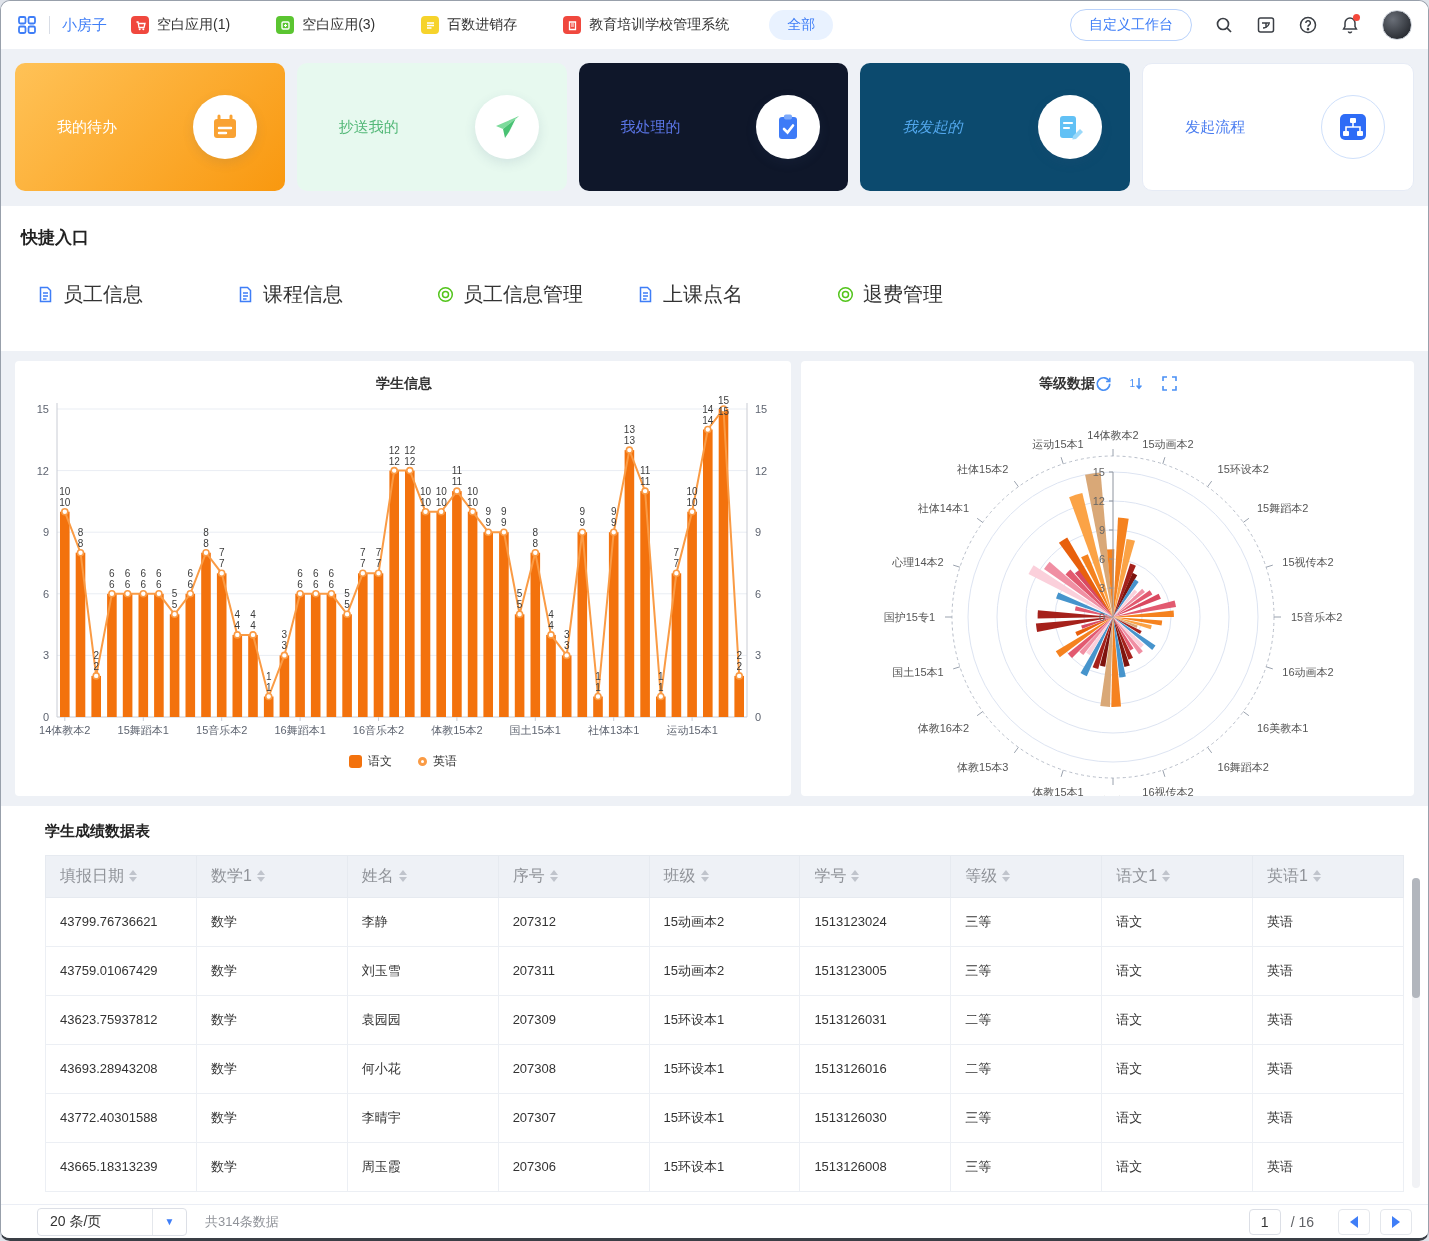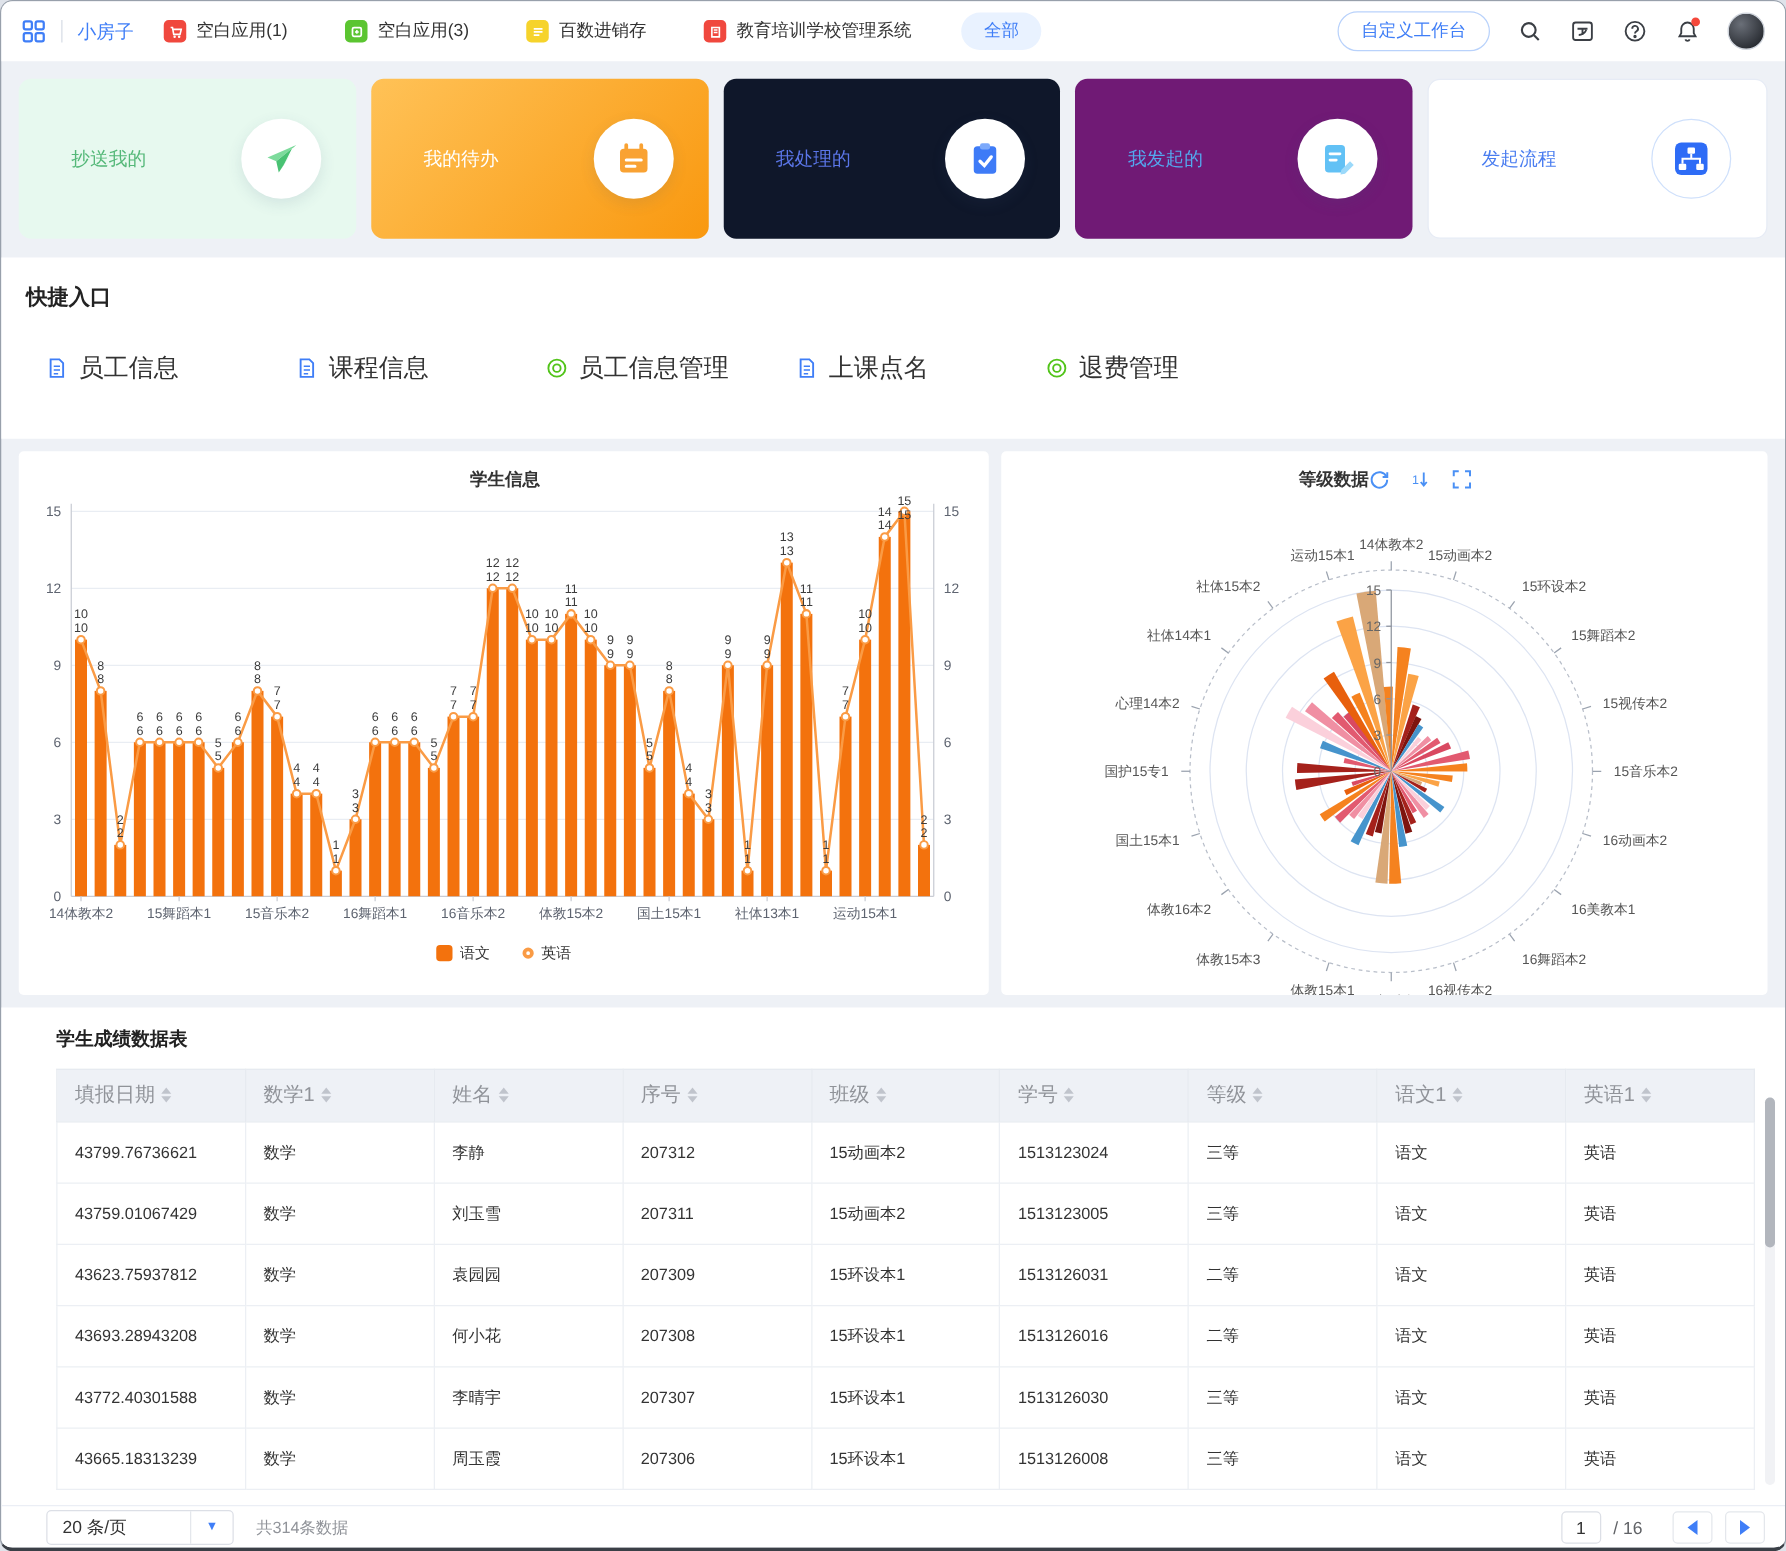--- a/index.html
+++ b/index.html
@@ -26,21 +26,21 @@
   
   .cards-row { display:flex; gap:12px; padding:14px 14px 15px; }
   .card { flex:1; height:128px; border-radius:10px; display:flex; align-items:center; justify-content:space-between; padding:0 28px 0 42px; cursor:pointer; }
   .card-label { font-size:15px; }
   .card-circle { width:64px; height:64px; background:#fff; border-radius:50%; display:flex; align-items:center; justify-content:center; box-shadow:0 4px 12px rgba(60,80,120,.12); }
   .card-circle svg { width:30px; height:30px; }
   .card.theme-orange { background:linear-gradient(135deg,#ffc257,#f9980f); }
   .card.theme-orange .card-label { color:#fff; }
   .card.theme-green  { background:#e7f9ef; } .card.theme-green .card-label { color:#54b878; }
   .card.theme-indigo { background:#0f172a; } .card.theme-indigo .card-label { color:#5b76e8; }
-  .card.theme-cyan   { background:#701a75; } .card.theme-cyan .card-label { color:#53a8ee; }
+  .card.theme-cyan   { background:#0c4a6e;font-style:italic; } .card.theme-cyan .card-label { color:#53a8ee; }
   .card.theme-white  { background:#fff; border:1px solid #e6ebf5; } .card.theme-white .card-label { color:#4a7df0; }
   .card.theme-white .card-circle { box-shadow:none; border:1px solid #cfe0fb; }
 
   
   .quick-band { background:#fff; height:145px; padding:20px 0 0 20px; }
   .quick-title { font-size:17px; font-weight:bold; color:#222; }
   .quick-items { display:flex; margin-top:32px; padding-left:16px; }
   .quick-item { width:200px; display:flex; align-items:center; gap:9px; font-size:20px; color:#333; cursor:pointer; }
   .quick-item svg { width:17px; height:17px; }
 
@@ -173,37 +173,37 @@
             <path d="M10 3a5 5 0 0 0-5 5v3.5L3.6 14h12.8L15 11.5V8a5 5 0 0 0-5-5z"></path>
             <path d="M8.3 16.5a1.8 1.8 0 0 0 3.4 0"></path>
           </svg>
         <span class="bell-dot"></span>
       </span>
       <span class="avatar"></span>
     </div>
   </div>
 
   <div class="cards-row">
+      <div class="card theme-orange">
+        <span class="card-label">我的待办</span>
+  <span class="card-circle">
+          <svg viewBox="0 0 30 30">
+            <rect x="4" y="7" width="22" height="19" rx="3" fill="#f9a233"></rect>
+            <path d="M9 4v5 M21 4v5" stroke="#f9a233" stroke-width="3" stroke-linecap="round"></path>
+            <path d="M9 16h12 M9 21h7" stroke="#fff" stroke-width="2.4" stroke-linecap="round"></path>
+          </svg>
+        </span>
+      </div>
       <div class="card theme-green">
         <span class="card-label">抄送我的</span>
   <span class="card-circle">
           <svg viewBox="0 0 30 30">
             <path d="M27 4 4 14l7 3z" fill="#7ddb9c"></path>
             <path d="M27 4 11 17l2 9 4-6 7-14z" fill="#49c273"></path>
             <path d="M27 4 13 26l4-6z" fill="#a9ebc0"></path>
-          </svg>
-        </span>
-      </div>
-      <div class="card theme-orange">
-        <span class="card-label">我的待办</span>
-  <span class="card-circle">
-          <svg viewBox="0 0 30 30">
-            <rect x="4" y="7" width="22" height="19" rx="3" fill="#f9a233"></rect>
-            <path d="M9 4v5 M21 4v5" stroke="#f9a233" stroke-width="3" stroke-linecap="round"></path>
-            <path d="M9 16h12 M9 21h7" stroke="#fff" stroke-width="2.4" stroke-linecap="round"></path>
           </svg>
         </span>
       </div>
       <div class="card theme-indigo">
         <span class="card-label">我处理的</span>
   <span class="card-circle">
           <svg viewBox="0 0 30 30">
             <rect x="6" y="5" width="18" height="22" rx="3" fill="#3e7bf7"></rect>
             <rect x="11" y="2.5" width="8" height="5" rx="1.8" fill="#7ca9fb"></rect>
             <path d="M11 17l3.5 3.5L20 13.5" stroke="#fff" stroke-width="2.6" fill="none" stroke-linecap="round"></path>

